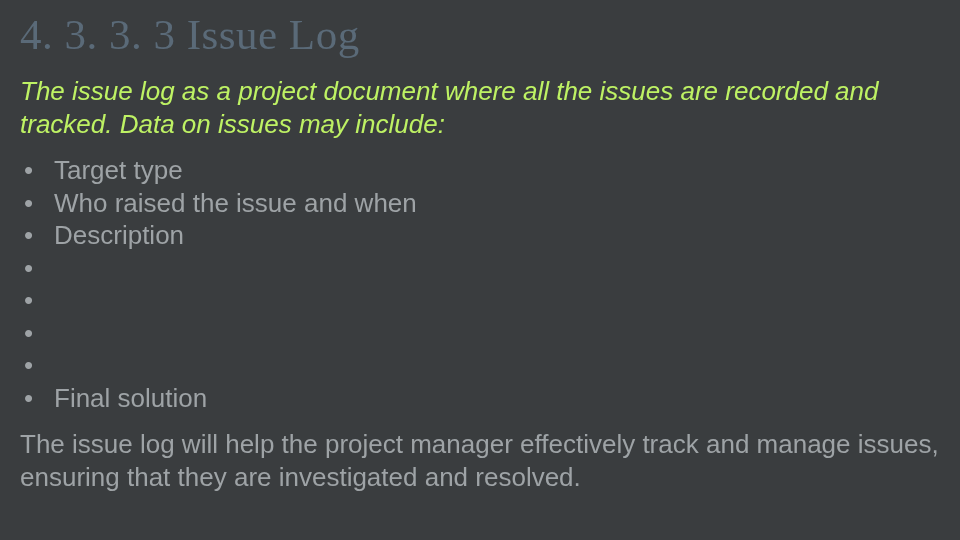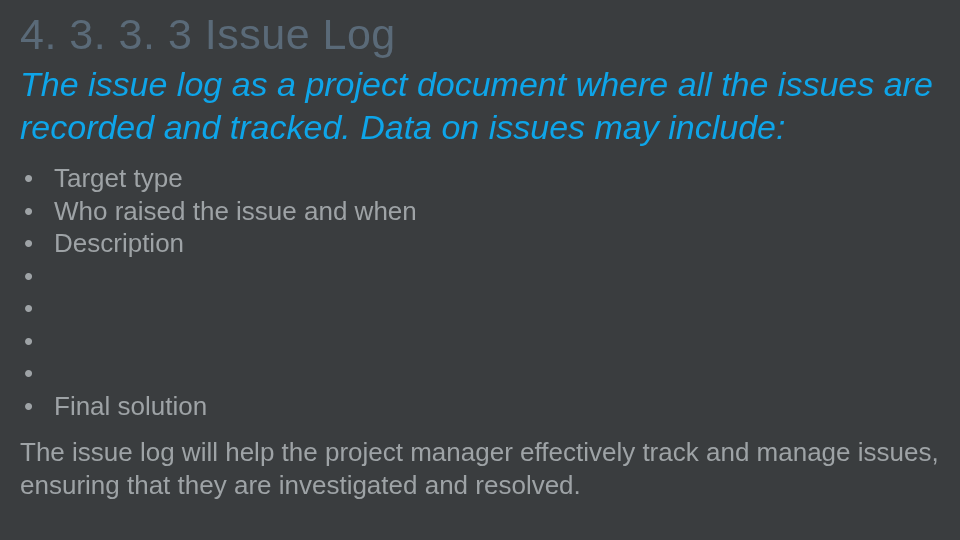--- a/index.html
+++ b/index.html
@@ -15,27 +15,28 @@
       overflow: hidden;
     }
     .slide {
       padding: 10px 20px 20px 20px;
       height: 100%;
     }
     .title {
       font-size: 43px;
       font-weight: normal;
       color: #5a6a78;
-      margin-bottom: 4px;
+      margin-bottom: 16px;
       letter-spacing: 0.5px;
+      font-family: Liberation Serif, serif;
     }
     .intro {
-      font-size: 34px;
+      font-size: 26px;
       font-style: italic;
-      color: #0ea5e9;
+      color: #bef264;
       line-height: 1.25;
       margin-bottom: 14px;
     }
     .bullet-list {
       list-style: none;
       margin-bottom: 14px;
       padding-left: 4px;
     }
     .bullet-list li {
       font-size: 26px;

